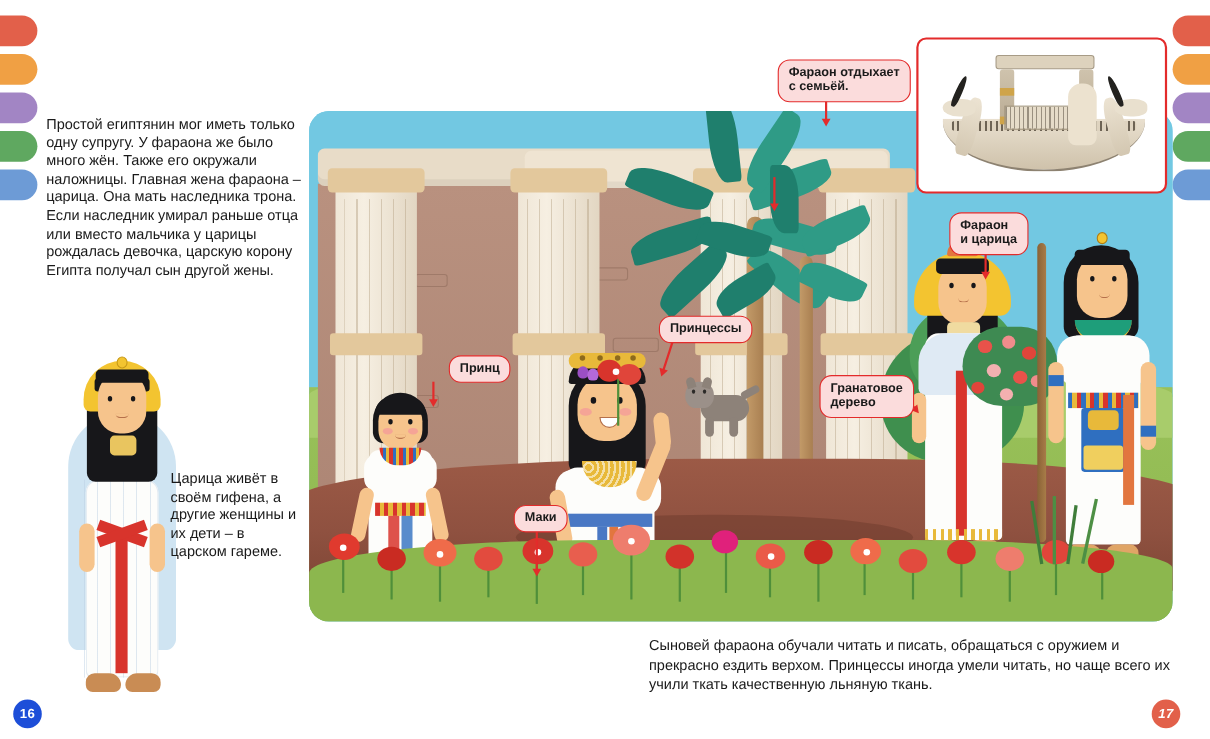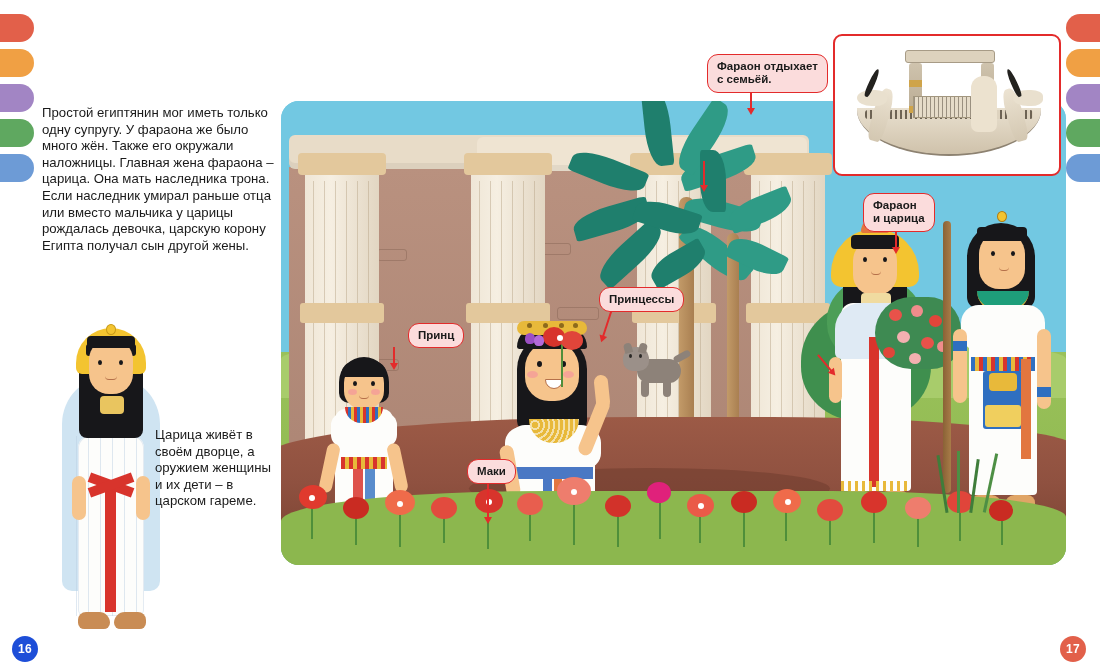--- a/index.html
+++ b/index.html
@@ -24,21 +24,21 @@
 
   
   .page-num {
     position: absolute; bottom: 10px;
     width: 26px; height: 26px; border-radius: 50%;
     color: #fff; font-size: 12px; font-weight: bold;
     display: flex; align-items: center; justify-content: center;
     letter-spacing: .3px;
   }
   .page-num.left  { left: 12px; }
-  .page-num.right { right: 14px; }
+  .page-num.right { right: 27px; font-style: italic; }
 
   
   .title {
     position: absolute; left: 97px; top: 28px;
     font-size: 26px; font-weight: bold; color: #e31e24;
     letter-spacing: -.2px; white-space: nowrap;
   }
   .subtitle {
     position: absolute; left: 62px; top: 63px;
     font-size: 13.2px; color: #1a1a1a; white-space: nowrap;
@@ -249,21 +249,21 @@
 
     <div style="position:absolute;left:42px;top:78px;width:24px;height:18px;background:#e9c55f;border-radius:4px;"></div>
 
     <div style="position:absolute;left:14px;top:158px;width:14px;height:44px;background:#f6c48c;border-radius:7px;"></div>
     <div style="position:absolute;left:78px;top:158px;width:14px;height:44px;background:#f6c48c;border-radius:7px;"></div>
 
     <div style="position:absolute;left:20px;top:294px;width:32px;height:17px;background:#c98c54;border-radius:9px 12px 7px 7px;"></div>
     <div style="position:absolute;left:56px;top:294px;width:32px;height:17px;background:#c98c54;border-radius:12px 9px 7px 7px;"></div>
   </div>
 
-  <div class="queen-caption">Царица живёт в своём дворце, а оружием женщины и их дети – в царском гареме.</div>
+  <div class="queen-caption">Царица живёт в своём гифена, а другие женщины и их дети – в царском гареме.</div>
 
   <div class="scene">
     <div class="sky"></div>
     <div class="ground"></div>
     <div class="ground-far"></div>
 
     <div>
       <div class="wall"></div>
       <div class="lintel"></div>
       <div class="lintel b"></div>
@@ -519,20 +519,22 @@
     <div class="callout" style="left:582px;top:92px;">Фараон
 и царица</div>
     <div class="leader" style="left:614px;top:128px;height:20px;"></div>
 
     <div class="callout" style="left:318px;top:186px;">Принцессы</div>
     <div class="leader" style="left:330px;top:208px;height:30px;transform:rotate(18deg);"></div>
 
     <div class="callout" style="left:94px;top:222px;margin-left:33px;">Принц</div>
     <div class="leader" style="left:112px;top:246px;height:18px;"></div>
 
+    <div class="callout" style="left:464px;top:240px;">Гранатовое
+дерево</div>
     <div class="leader" style="left:536px;top:254px;height:22px;transform:rotate(-40deg);"></div>
 
     <div class="callout" style="left:186px;top:358px;">Маки</div>
     <div class="leader" style="left:206px;top:380px;height:38px;"></div>
   </div>
 
   <div class="callout" style="left:707px;top:54px;">Фараон отдыхает
 с семьёй.</div>
   <div class="leader" style="left:750px;top:92px;height:18px;"></div>
 
@@ -551,14 +553,15 @@
     <div class="ibex-neck" style="left:38px;top:52px;transform:rotate(16deg);"></div>
     <div class="ibex-head" style="left:22px;top:54px;"></div>
     <div class="ibex-horn" style="left:34px;top:32px;transform:rotate(24deg);"></div>
 
     <div class="ibex-neck" style="left:172px;top:52px;transform:rotate(-16deg);"></div>
     <div class="ibex-head" style="left:178px;top:54px;"></div>
     <div class="ibex-horn" style="left:176px;top:32px;transform:rotate(-24deg);"></div>
     <div class="figurine"></div>
   </div>
 
+  <div class="bottom-caption">Сыновей фараона обучали читать и писать, обращаться с оружием и прекрасно ездить верхом. Принцессы иногда умели читать, но чаще всего их учили ткать качественную льняную ткань.</div>
 
 </div>
 
 </body></html>

